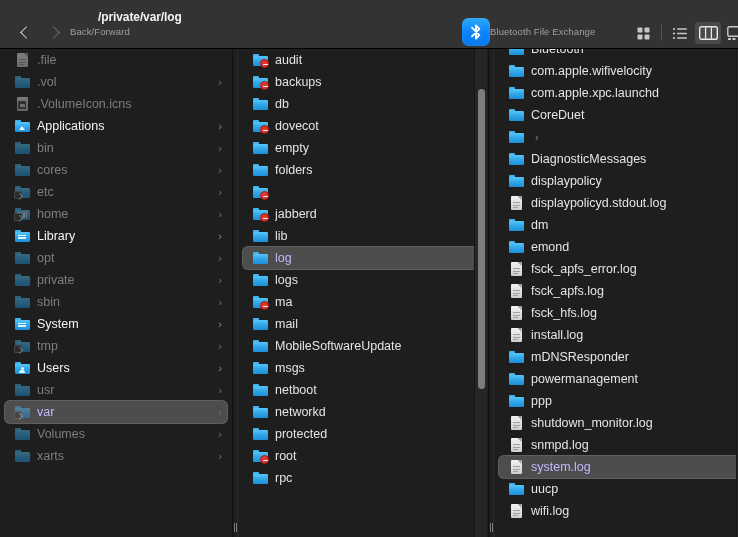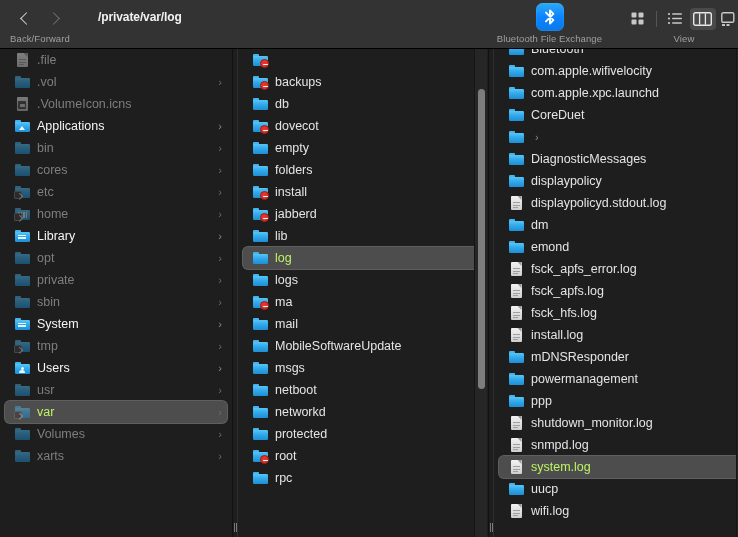--- a/index.html
+++ b/index.html
@@ -29,21 +29,21 @@
     height: 49px;
     background: #333333;
     border-bottom: 1px solid #000000;
   }
 
   .tb-group {
     position: absolute;
     top: 0;
     height: 62px;
     display: flex;
-    flex-direction: column;
+    flex-direction: row;
     align-items: center;
   }
   .tb-row {
     display: flex;
     align-items: center;
     height: 33px;
     padding-top: 3px;
   }
   .tb-caption {
     font-size: 9.5px;
@@ -194,21 +194,21 @@
   .row .label {
     font-size: 12.5px;
     color: #e4e4e4;
     flex: 1;
     overflow: hidden;
     text-overflow: ellipsis;
     line-height: 15px;
   }
   .row.dim .label { color: #7e7e7e; }
   .row.bold .label { color: #f5f5f5; }
-  .row.selected .label { color: #bef264; }
+  .row.selected .label { color: #c4b5fd; }
   .row .disclosure {
     font-size: 11px;
     color: #8a8a8a;
     margin-left: 4px;
     padding-right: 2px;
     line-height: 11px;
   }
   .row.dim .disclosure { color: #6a6a6a; }
 
   
@@ -652,20 +652,21 @@
     </div>
 
     <div class="column" id="col2">
       <div class="col-list">
           <div class="row">
             <span class="ic folder">
               <span class="tab"></span>
               <span class="body"></span>
               <span class="badge-no"></span>
             </span>
+            <span class="label">audit</span>
           </div>
           <div class="row">
             <span class="ic folder">
               <span class="tab"></span>
               <span class="body"></span>
               <span class="badge-no"></span>
             </span>
             <span class="label">backups</span>
           </div>
           <div class="row">
@@ -699,21 +700,20 @@
             </span>
             <span class="label">folders</span>
             <span class="disclosure">›</span>
           </div>
           <div class="row">
             <span class="ic folder">
               <span class="tab"></span>
               <span class="body"></span>
               <span class="badge-no"></span>
             </span>
-            <span class="label">install</span>
           </div>
           <div class="row">
             <span class="ic folder">
               <span class="tab"></span>
               <span class="body"></span>
               <span class="badge-no"></span>
             </span>
             <span class="label">jabberd</span>
           </div>
           <div class="row">

